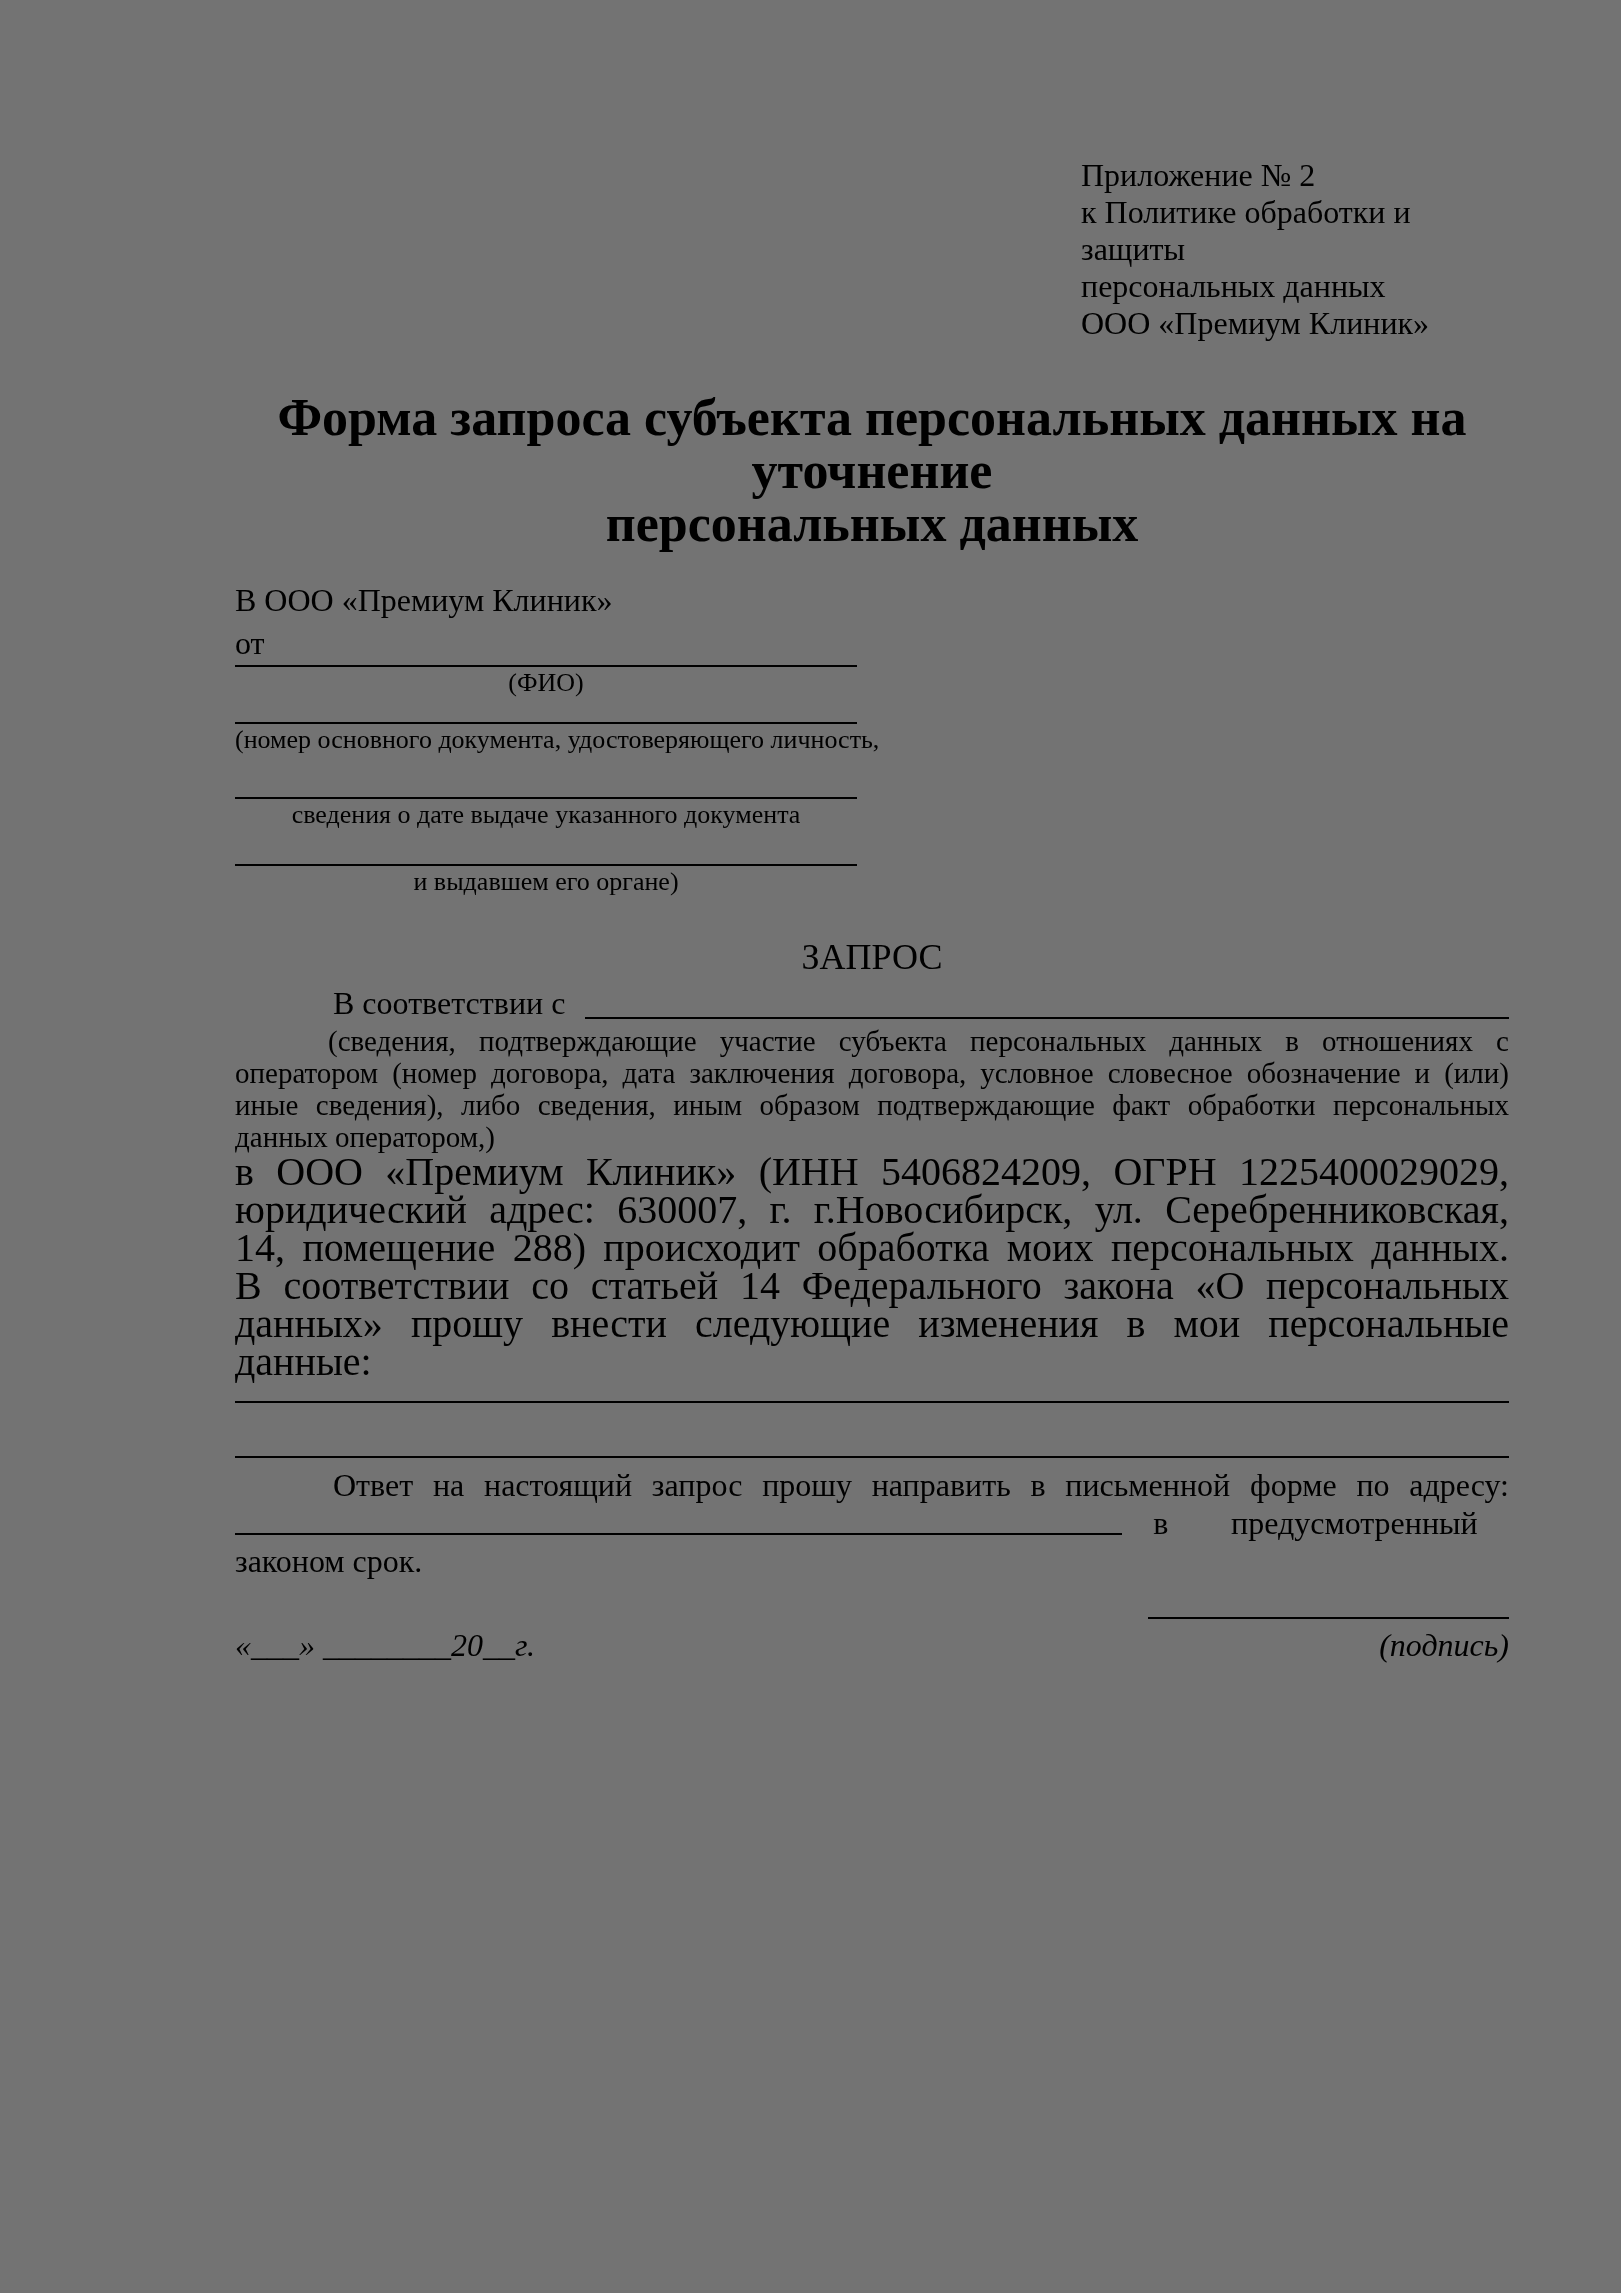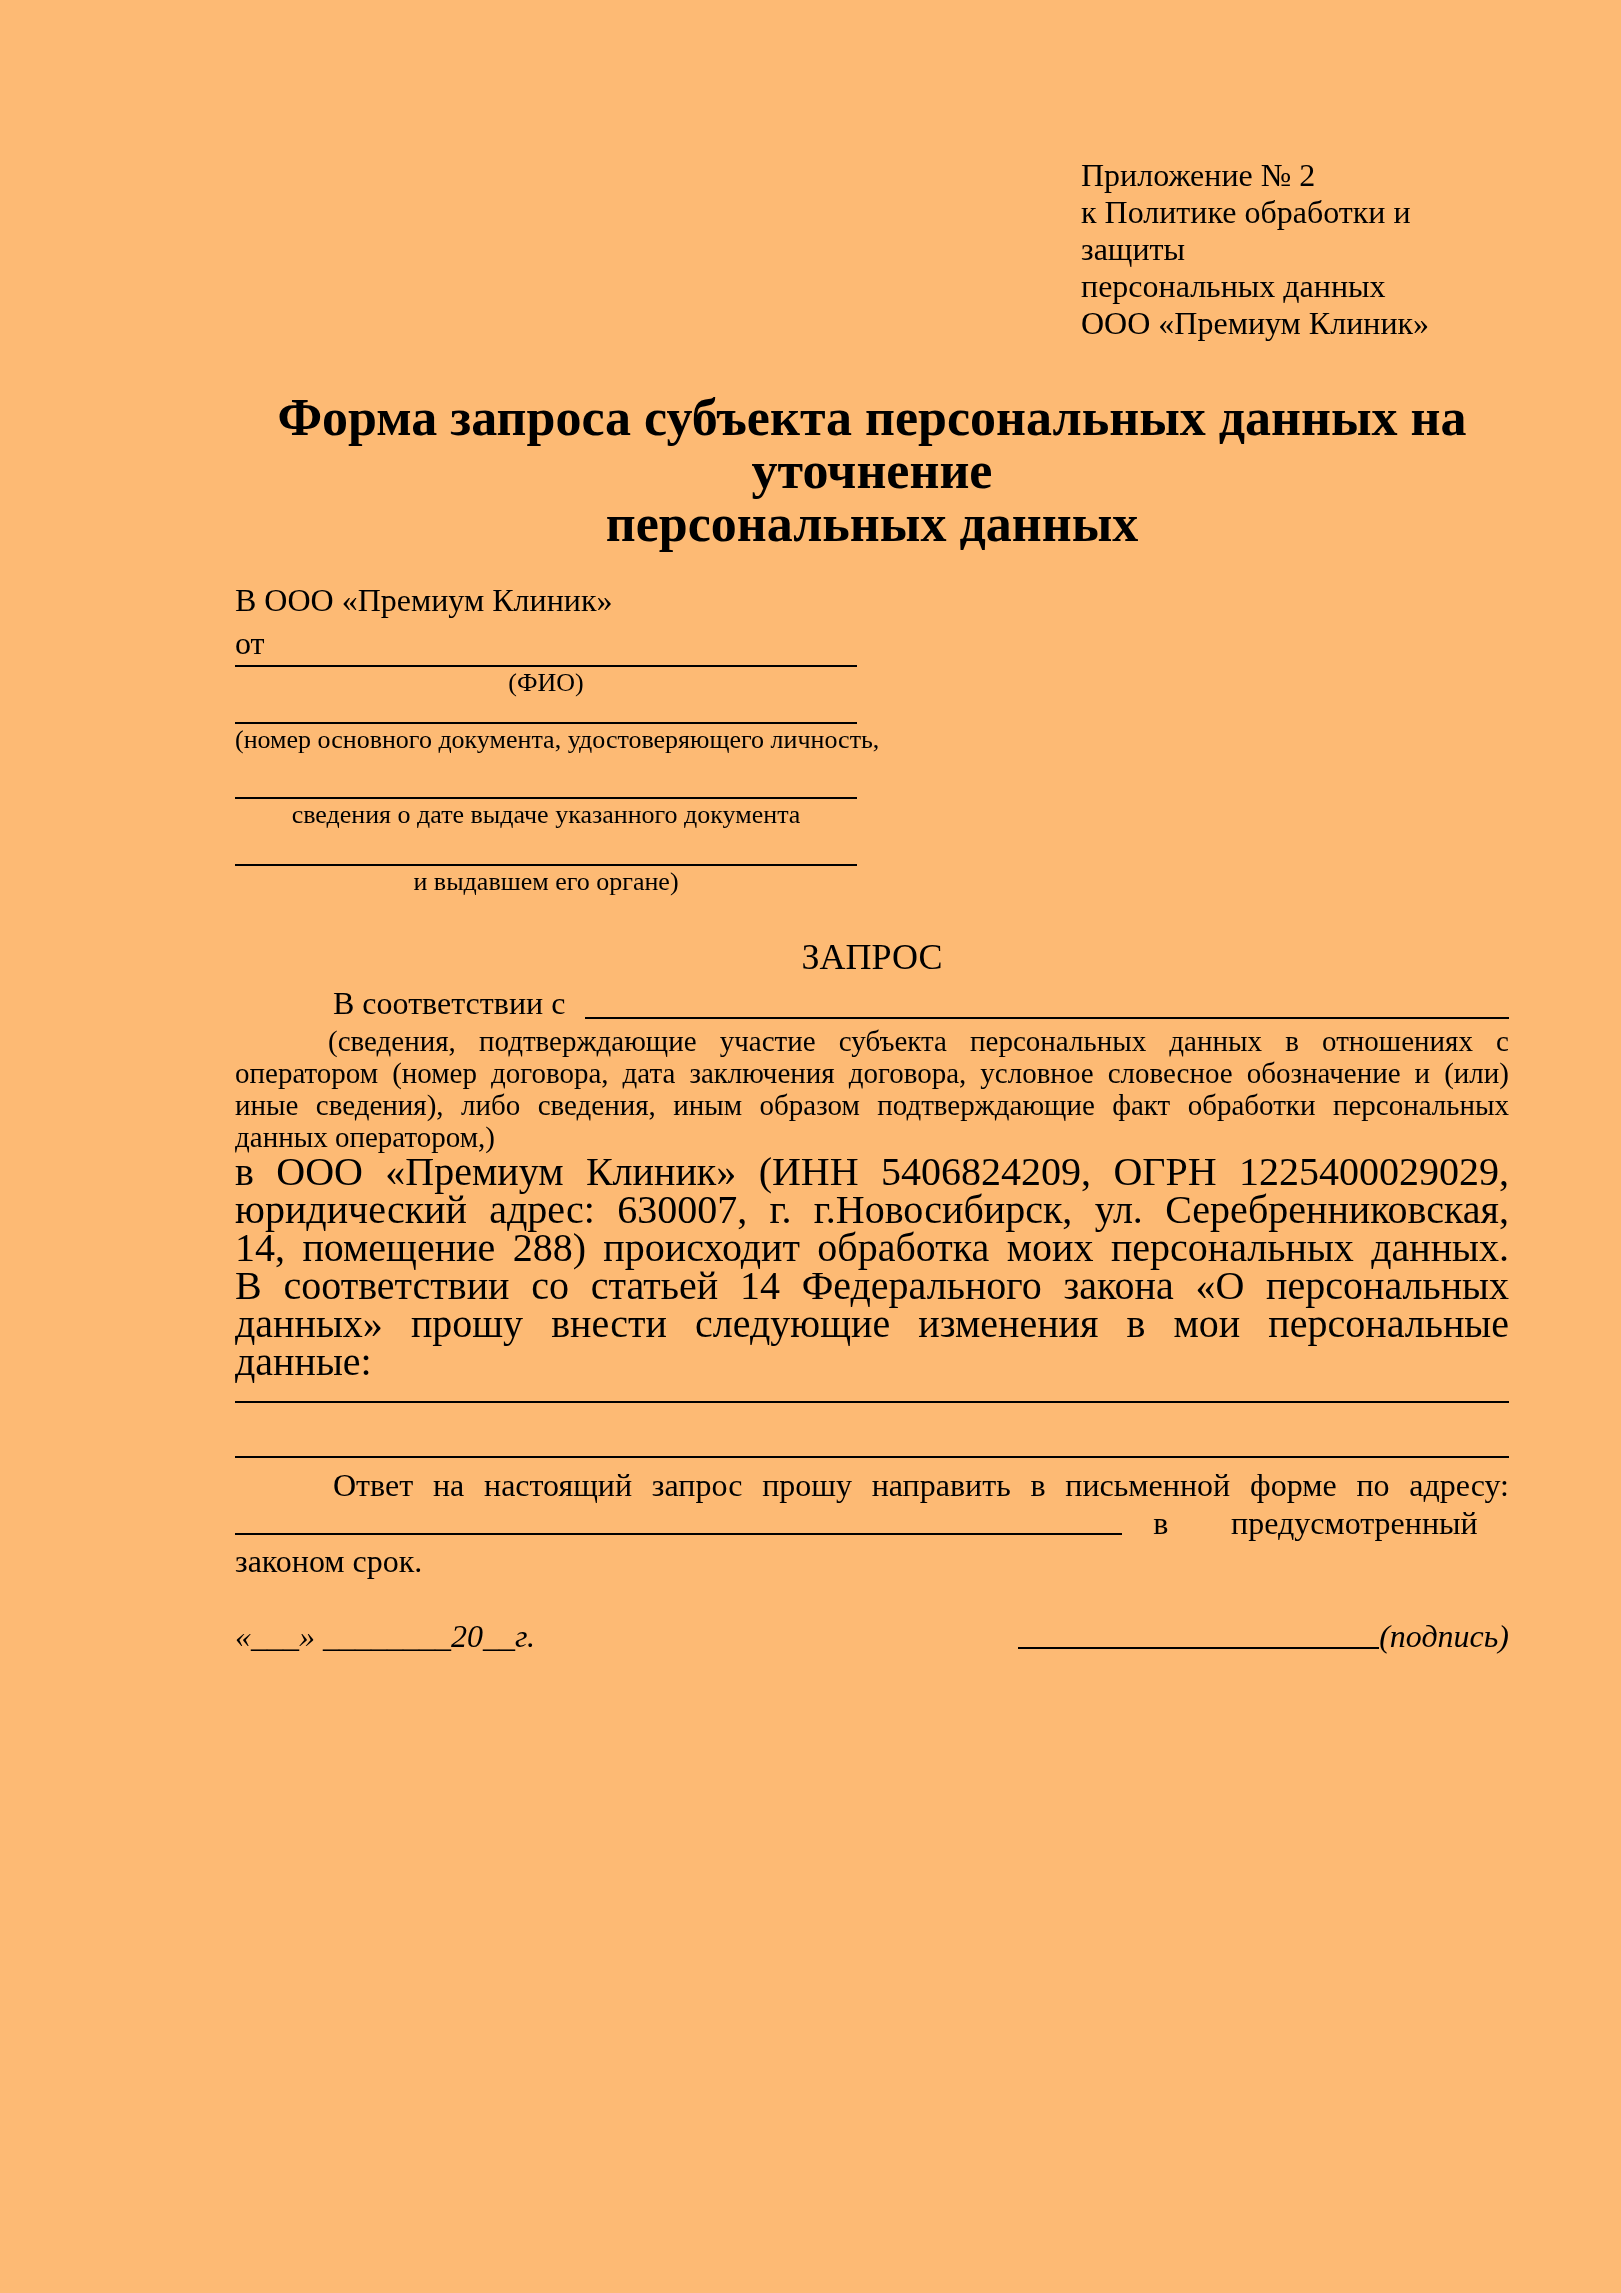--- a/index.html
+++ b/index.html
@@ -1,20 +1,20 @@
 <!DOCTYPE html>
 <html lang="ru"><head>
 <meta charset="utf-8">
 <style>
   html, body { margin: 0; padding: 0; background: #ffffff; }
   .page {
     position: relative;
     width: 1621px;
     height: 2294px;
-    background: #fdba74;
+    background: #737373;
     color: #000000;
     font-family: "Liberation Serif", "DejaVu Serif", serif;
     font-size: 32px;
     box-sizing: border-box;
     padding: 157px 112px 0 235px;
     overflow: hidden;
   }
 
   
   .appendix { margin-left: 846px; line-height: 37px; }
@@ -87,21 +87,21 @@
 
   .footer-row {
     margin-top: 37px;
     display: flex;
     justify-content: space-between;
     align-items: flex-end;
     line-height: 39px;
     font-style: italic;
   }
   .date-field { white-space: nowrap; }
-  .sig-group { display: flex; align-items: flex-end; }
+  .sig-group { display: flex; align-items: flex-end; flex-direction: column; }
   .sig-line { width: 361px; border-bottom: 2.9px solid #000; margin-bottom: 6.9px; }
   .sig-caption { white-space: nowrap; }
 </style>
 </head>
 <body>
 
 <div class="page">
 
   <div class="appendix">
     <div>Приложение № 2</div>

